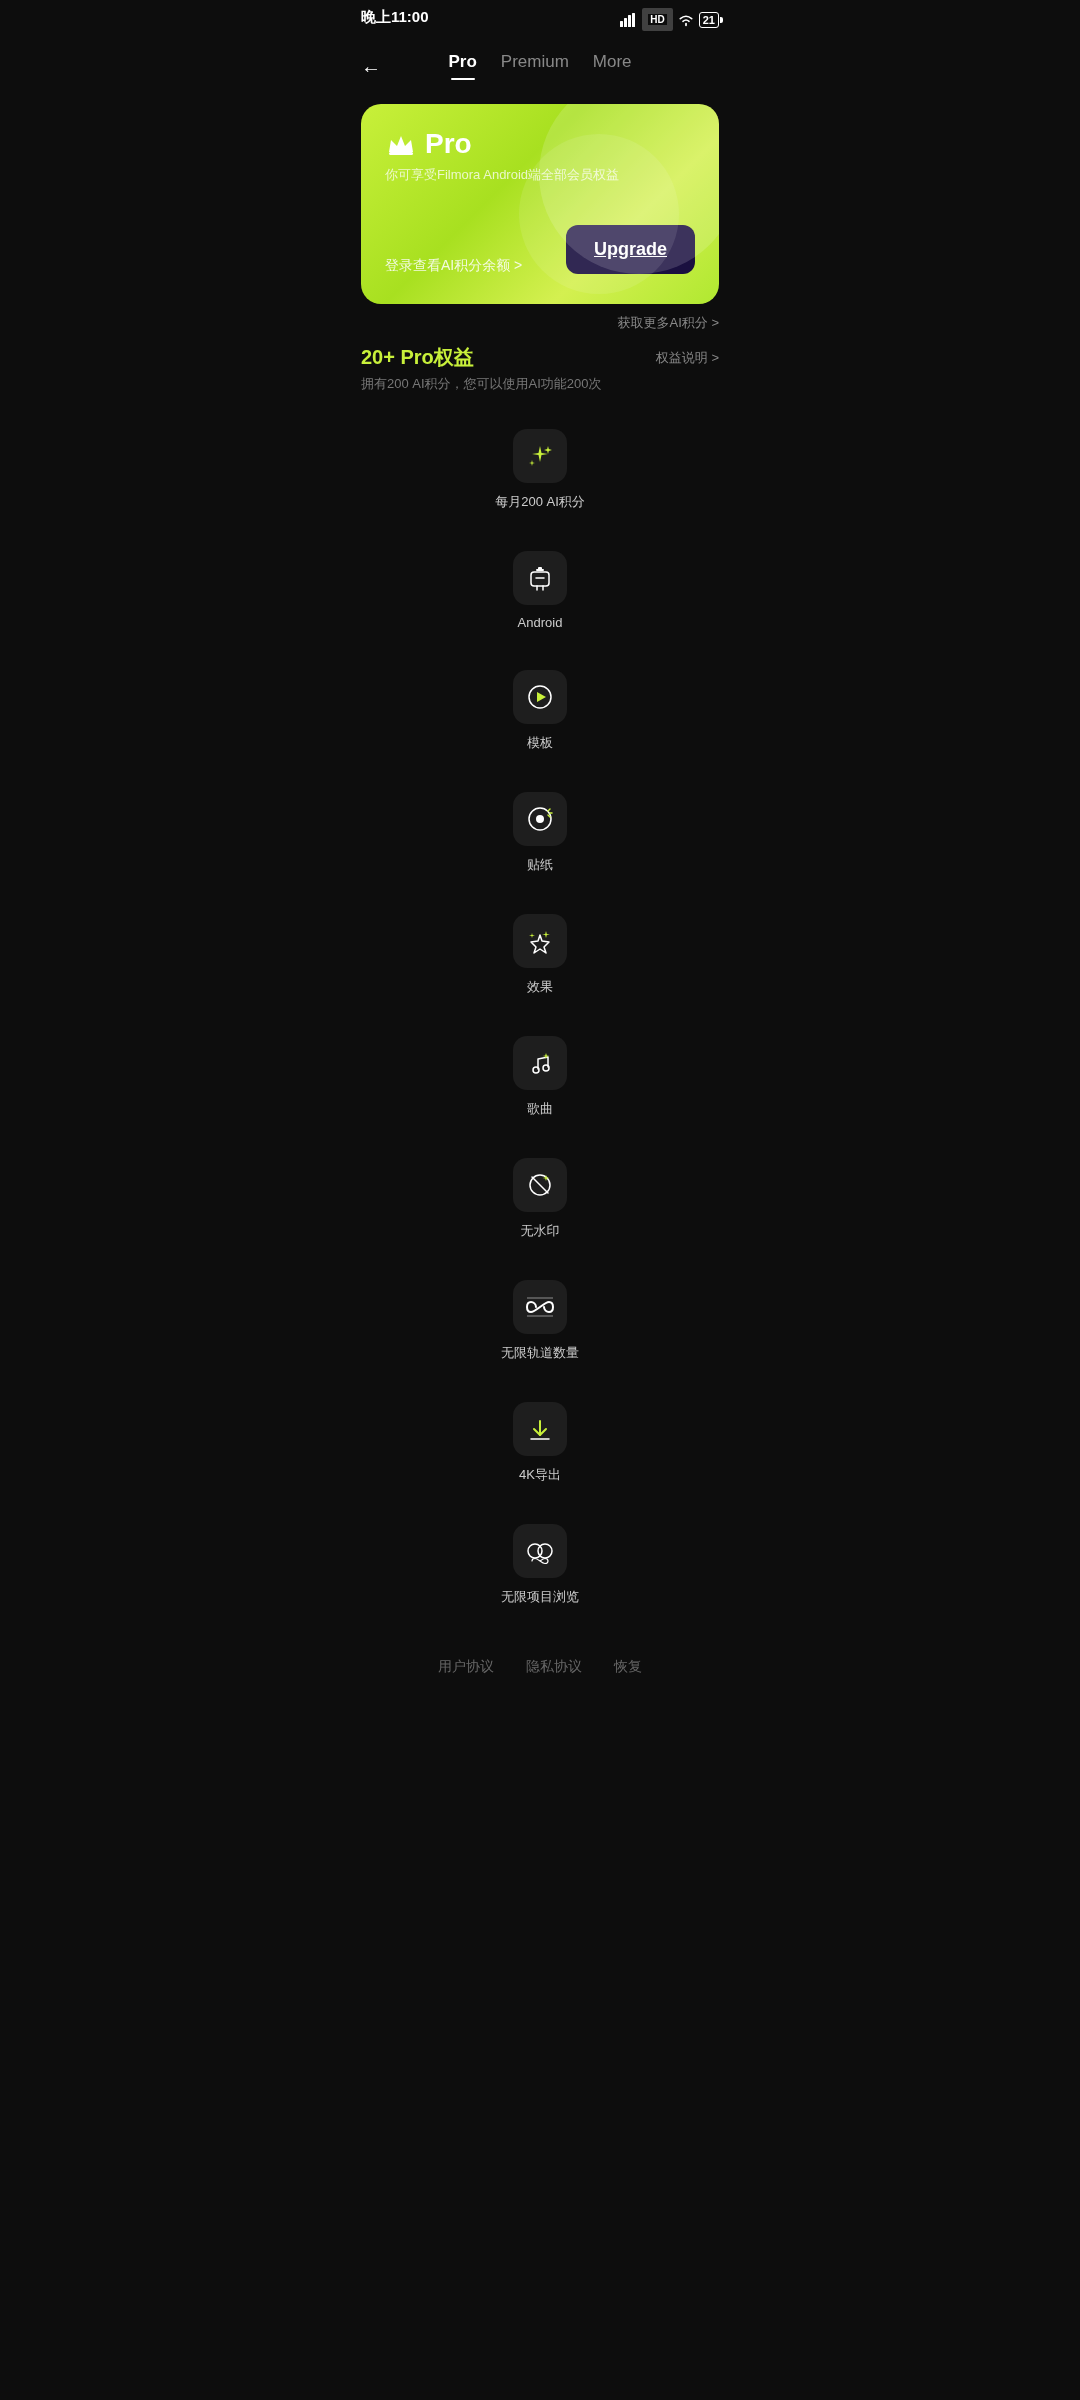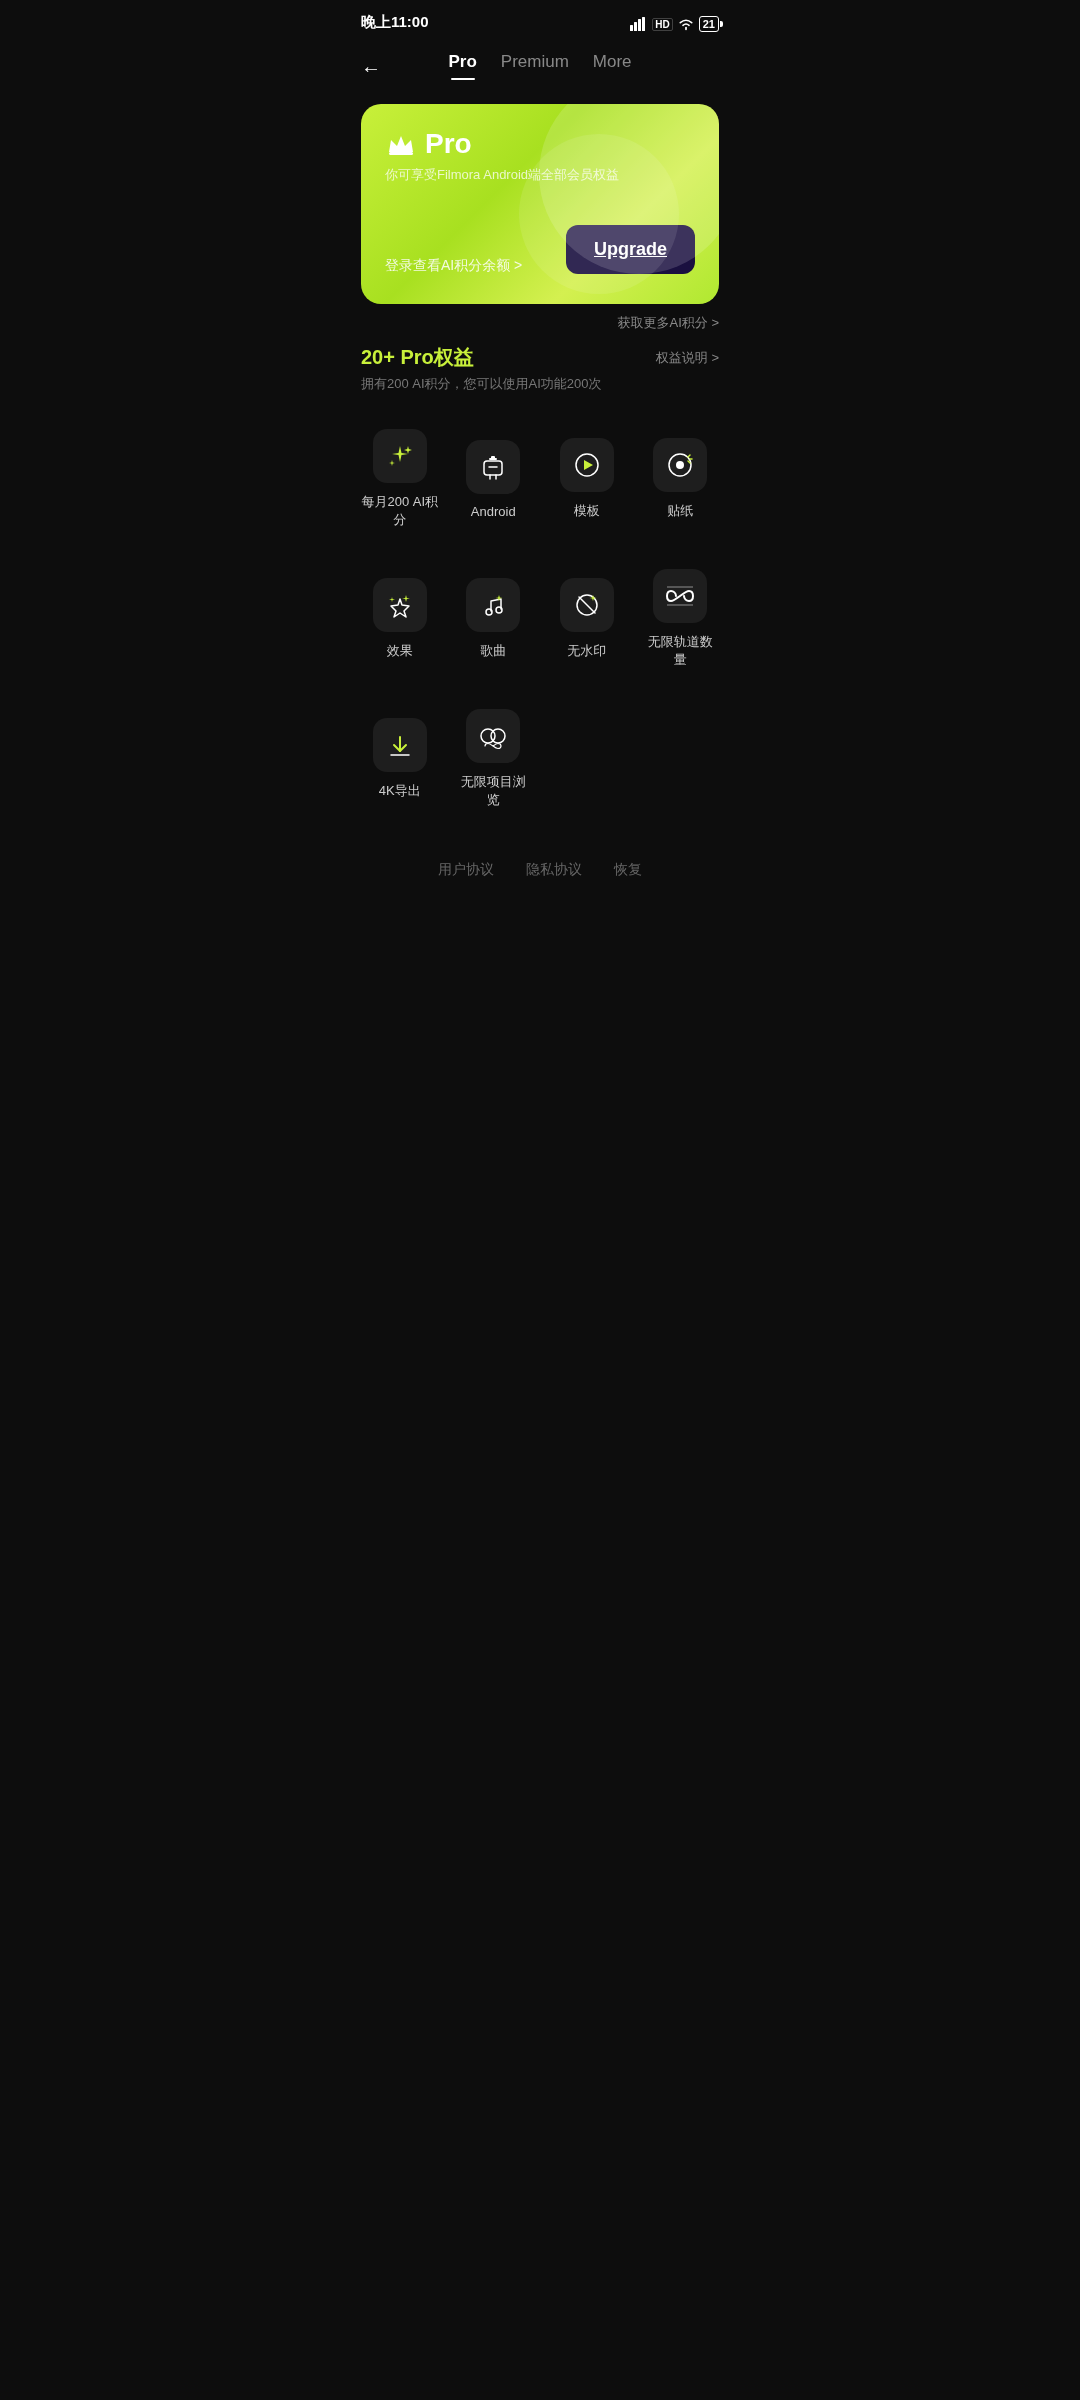--- a/index.html
+++ b/index.html
@@ -13,21 +13,21 @@
       min-height: 864px;
       margin: 0 auto;
       position: relative;
       overflow-x: hidden;
     }
 
     
     .status-bar {
       display: flex;
       justify-content: space-between;
-      align-items: flex-end;
+      align-items: flex-start;
       padding: 8px 16px 4px;
       height: 36px;
     }
     .status-time {
       font-size: 15px;
       font-weight: 600;
       color: #fff;
     }
     .status-icons {
       display: flex;
@@ -197,21 +197,21 @@
       font-size: 13px;
       color: #888;
       display: flex;
       align-items: center;
       gap: 2px;
     }
 
     
     .feature-grid {
       display: grid;
-      grid-template-columns: repeat(4, 1fr);
+      grid-template-columns: repeat(1, 1fr);
       gap: 0;
       padding: 0 8px;
     }
     .feature-item {
       display: flex;
       flex-direction: column;
       align-items: center;
       justify-content: center;
       padding: 20px 8px;
       gap: 10px;
@@ -252,21 +252,21 @@
   <span class="status-time">晚上11:00</span>
   <div class="status-icons">
 
     <svg width="18" height="14" viewBox="0 0 18 14">
       <rect x="0" y="8" width="3" height="6" fill="white" rx="0.5"></rect>
       <rect x="4" y="5" width="3" height="9" fill="white" rx="0.5"></rect>
       <rect x="8" y="2" width="3" height="12" fill="white" rx="0.5"></rect>
       <rect x="12" y="0" width="3" height="14" fill="white" rx="0.5"></rect>
     </svg>
 
-    <span style="font-size:10px;font-weight:700;border:1px solid #404040;padding:0 2px;border-radius:2px;color:#fff;">HD</span>
+    <span style="font-size:10px;font-weight:700;border:6px solid #404040;padding:0 2px;border-radius:2px;color:#fff;">HD</span>
 
     <svg width="18" height="14" viewBox="0 0 20 16">
       <path d="M10 12 L10 14" stroke="white" stroke-width="2" stroke-linecap="round"></path>
       <path d="M6.5 9.5 Q10 6.5 13.5 9.5" stroke="white" stroke-width="1.8" fill="none" stroke-linecap="round"></path>
       <path d="M3.5 6.5 Q10 1 16.5 6.5" stroke="white" stroke-width="1.8" fill="none" stroke-linecap="round"></path>
     </svg>
 
     <div class="battery-icon">
       <span style="font-size:11px;font-weight:600;">21</span>
     </div>

